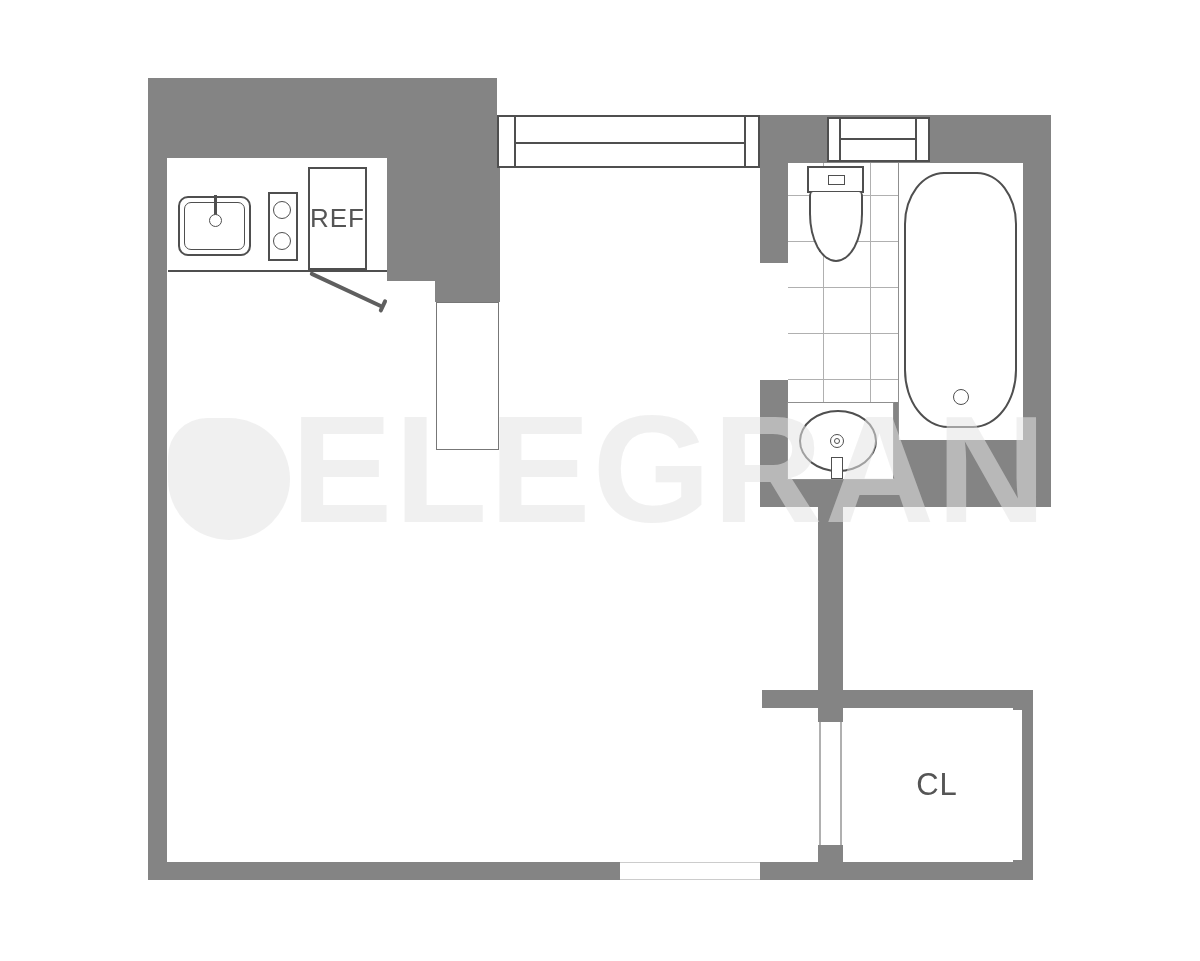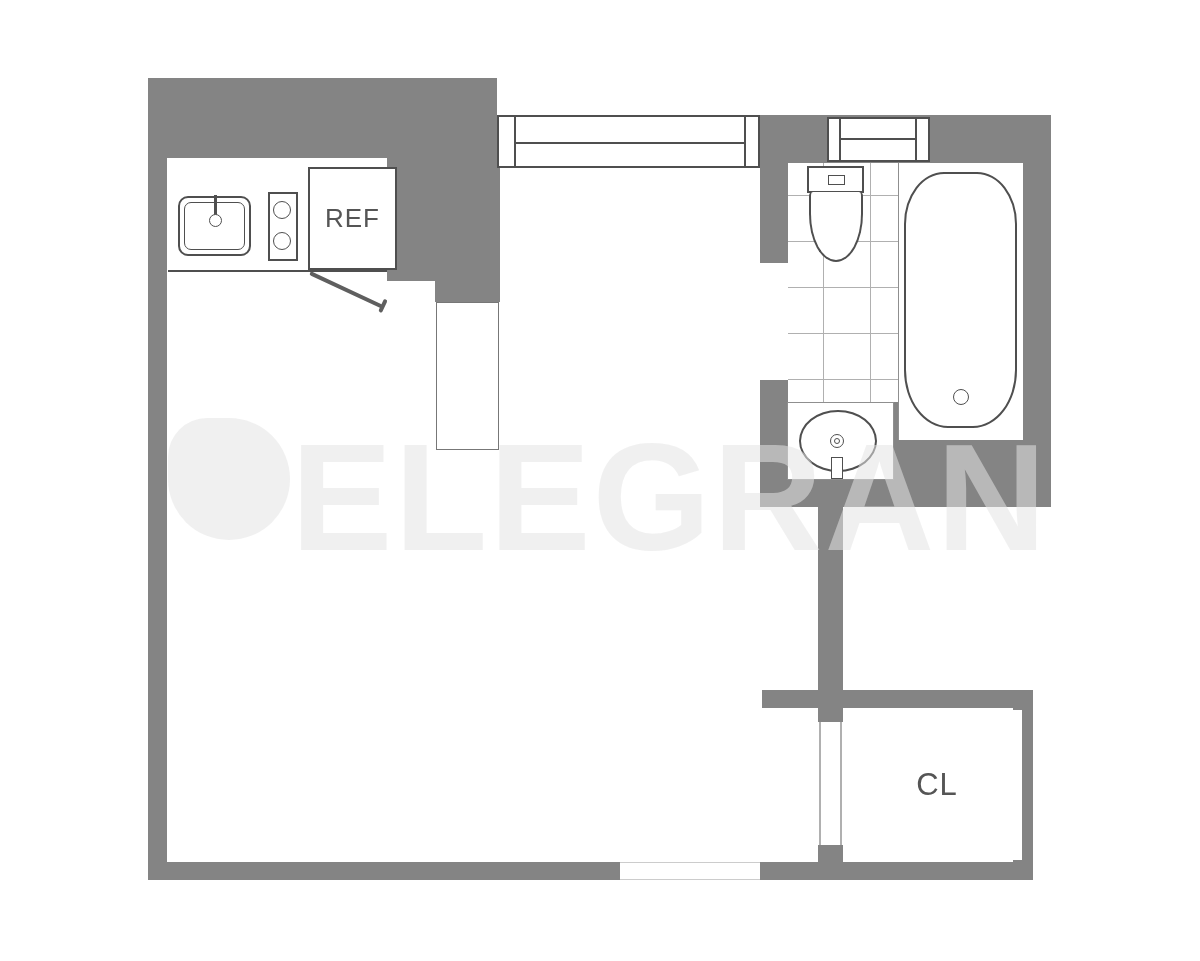--- a/index.html
+++ b/index.html
@@ -99,21 +99,21 @@
     <div class="abs" style="left:4px;top:4px;width:61px;height:48px;border:1.5px solid var(--line,#4f4f4f);border-radius:7px;"></div>
     <div class="abs" style="left:34px;top:-3px;width:3px;height:22px;background:var(--line,#4f4f4f);"></div>
     <div class="abs round" style="left:29px;top:16px;width:13px;height:13px;border:1.5px solid var(--line,#4f4f4f);background:#fff;"></div>
   </div>
 
   <div class="abs fixture" style="left:268px;top:192px;width:30px;height:69px;">
     <div class="abs round" style="left:3px;top:7px;width:18px;height:18px;border:1.5px solid var(--line,#4f4f4f);"></div>
     <div class="abs round" style="left:3px;top:38px;width:18px;height:18px;border:1.5px solid var(--line,#4f4f4f);"></div>
   </div>
 
-  <div class="abs fixture label" style="left:308px;top:167px;width:89px;height:103px;font-size:26px;">
+  <div class="abs fixture label" style="left:308px;top:167px;width:59px;height:103px;font-size:26px;">
     <span>REF</span>
   </div>
 
   <div class="door-leaf" style="left:310px;top:271px;width:80px;transform:rotate(25deg);">
     <div class="door-tick"></div>
   </div>
 
   <div class="abs fixture" style="left:807px;top:166px;width:57px;height:27px;">
     <div class="abs" style="left:19px;top:7px;width:17px;height:10px;border:1.5px solid var(--line,#4f4f4f);"></div>
   </div>
@@ -123,15 +123,15 @@
     <div class="abs round" style="left:47px;top:215px;width:16px;height:16px;border:1.5px solid var(--line,#4f4f4f);"></div>
   </div>
 
   <div class="abs fixture round" style="left:799px;top:410px;width:78px;height:62px;">
     <div class="abs round" style="left:29px;top:22px;width:14px;height:14px;border:1.5px solid var(--line,#4f4f4f);"></div>
     <div class="abs round" style="left:33px;top:26px;width:6px;height:6px;border:1px solid var(--line,#4f4f4f);"></div>
   </div>
   <div class="abs fixture" style="left:831px;top:457px;width:12px;height:22px;border-width:1.5px;"></div>
 
   <div class="abs watermark wm-logo" style="left:168px;top:418px;width:122px;height:122px;"></div>
-  <div class="abs watermark wm-text" style="left:291px;top:432px;">ELEGRAN</div>
+  <div class="abs watermark wm-text" style="left:291px;top:404px;">ELEGRAN</div>
 
 </div>
 
 </body></html>

